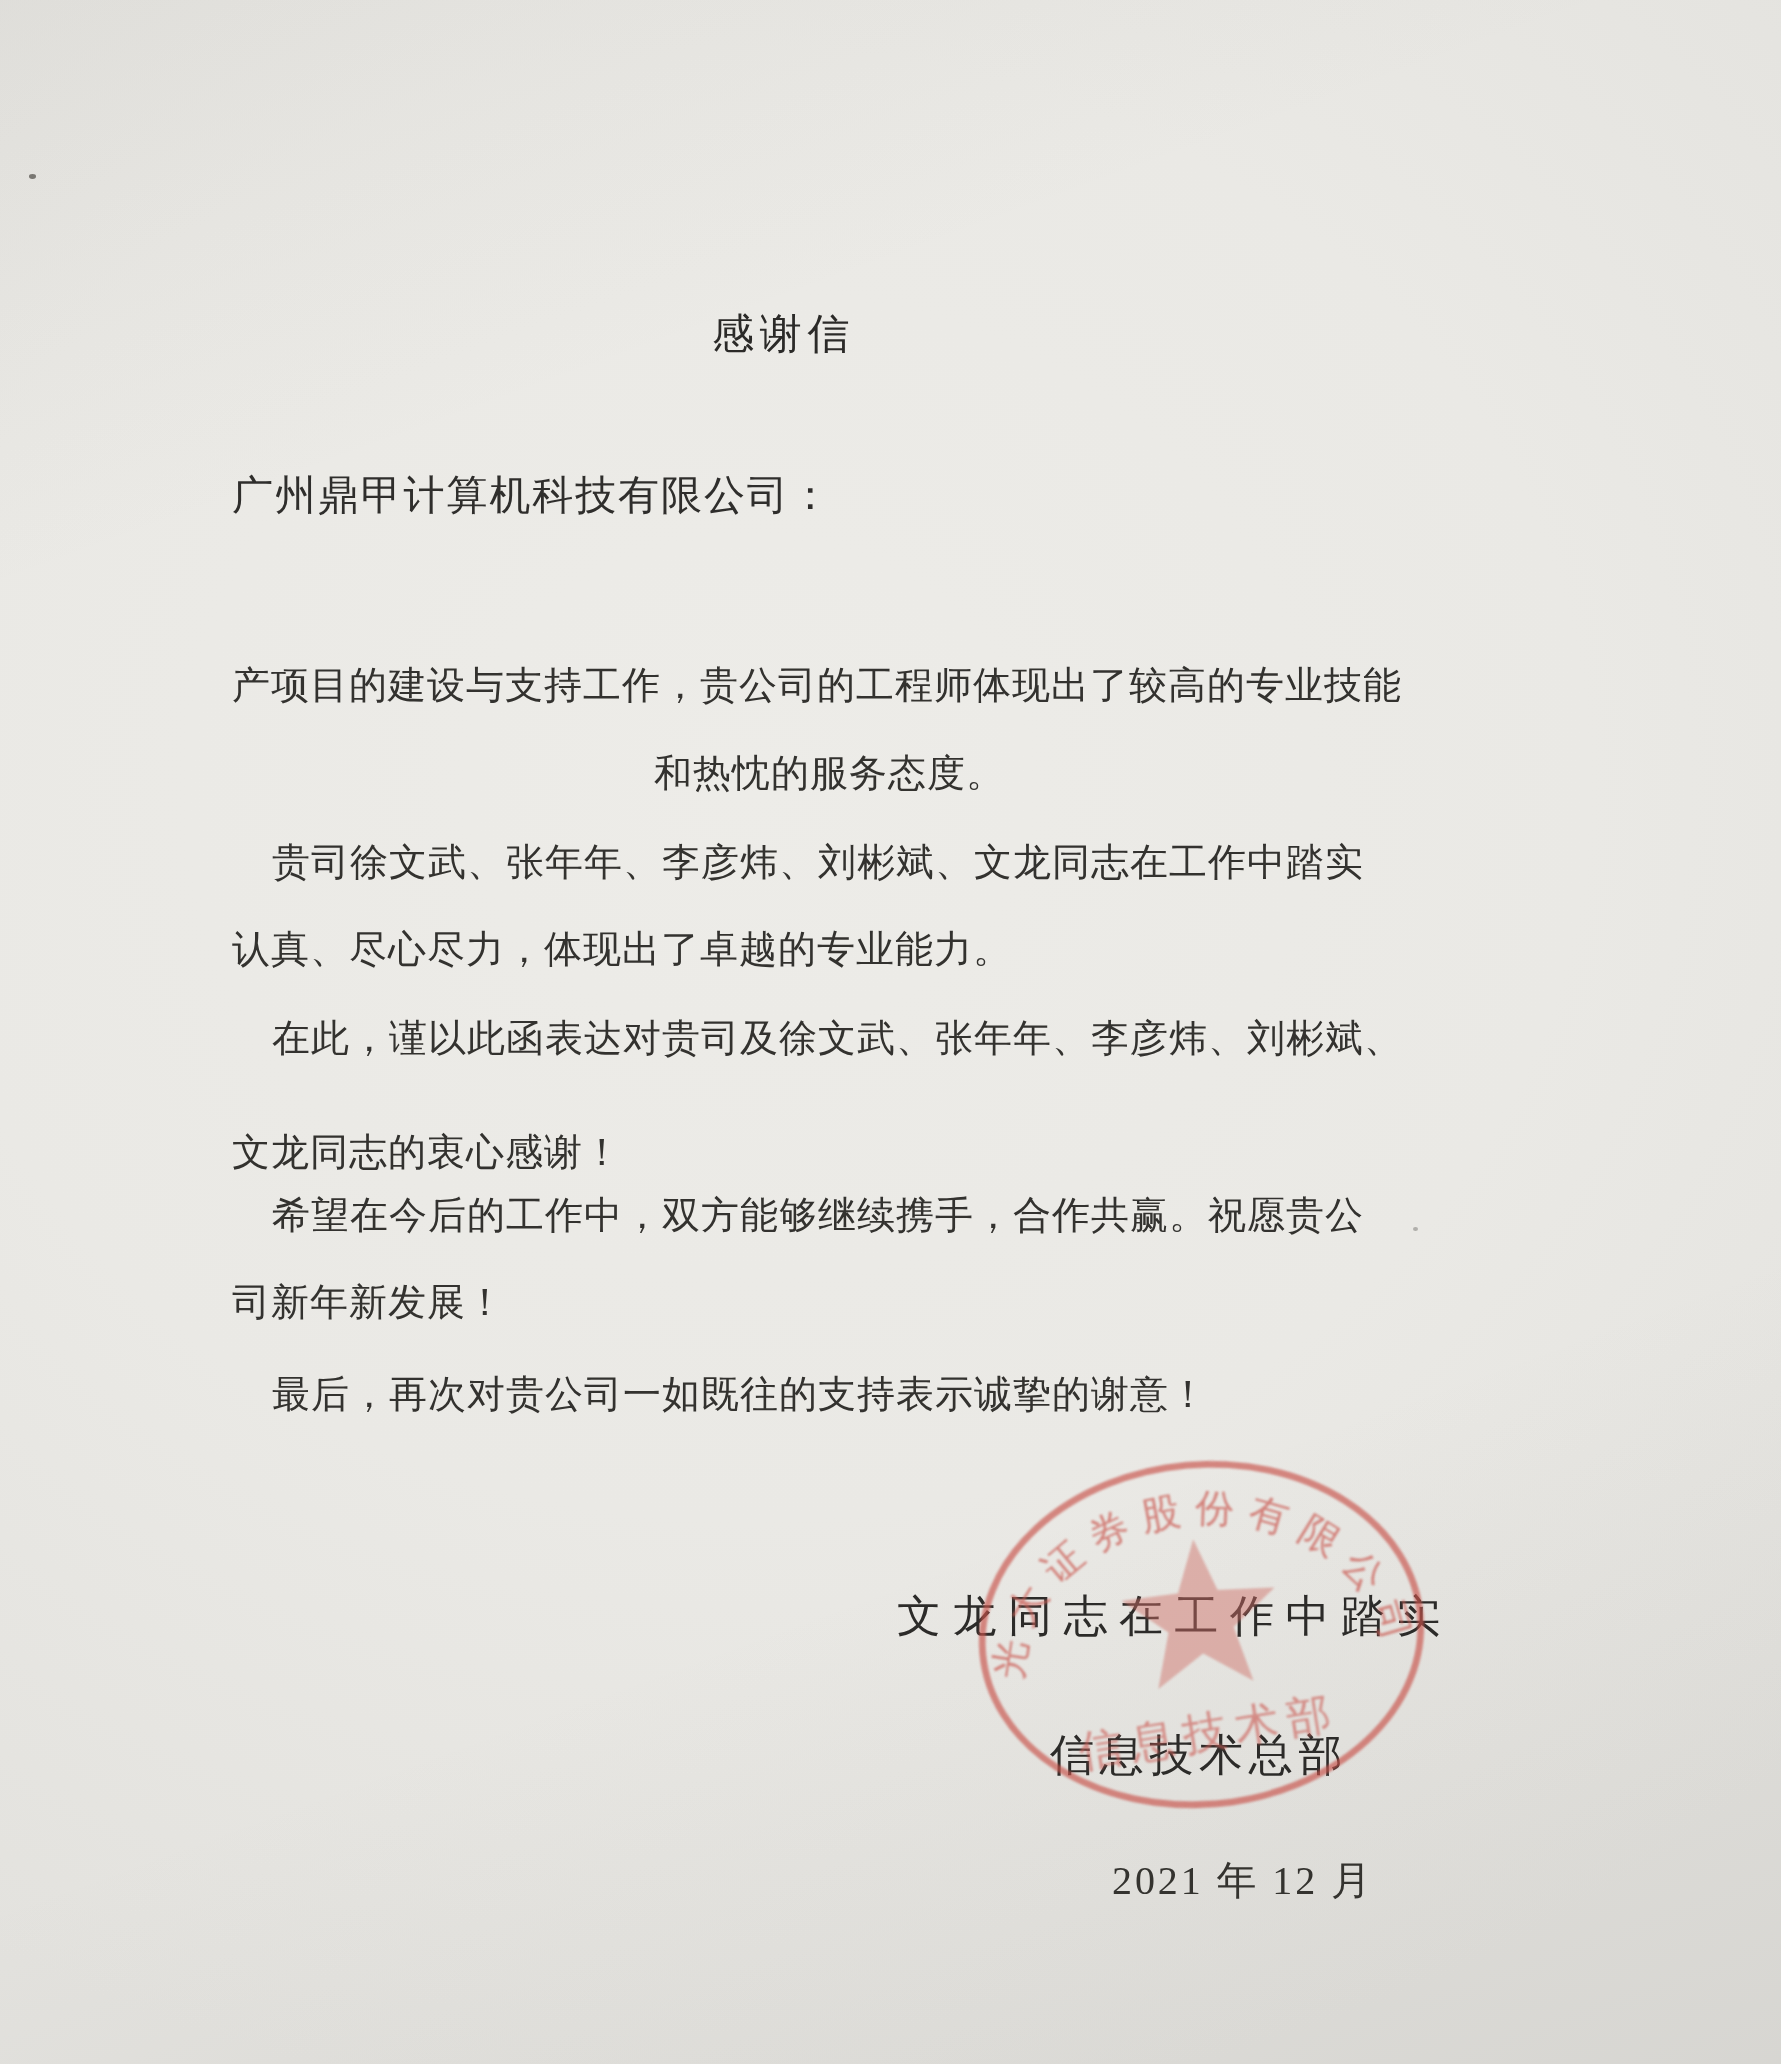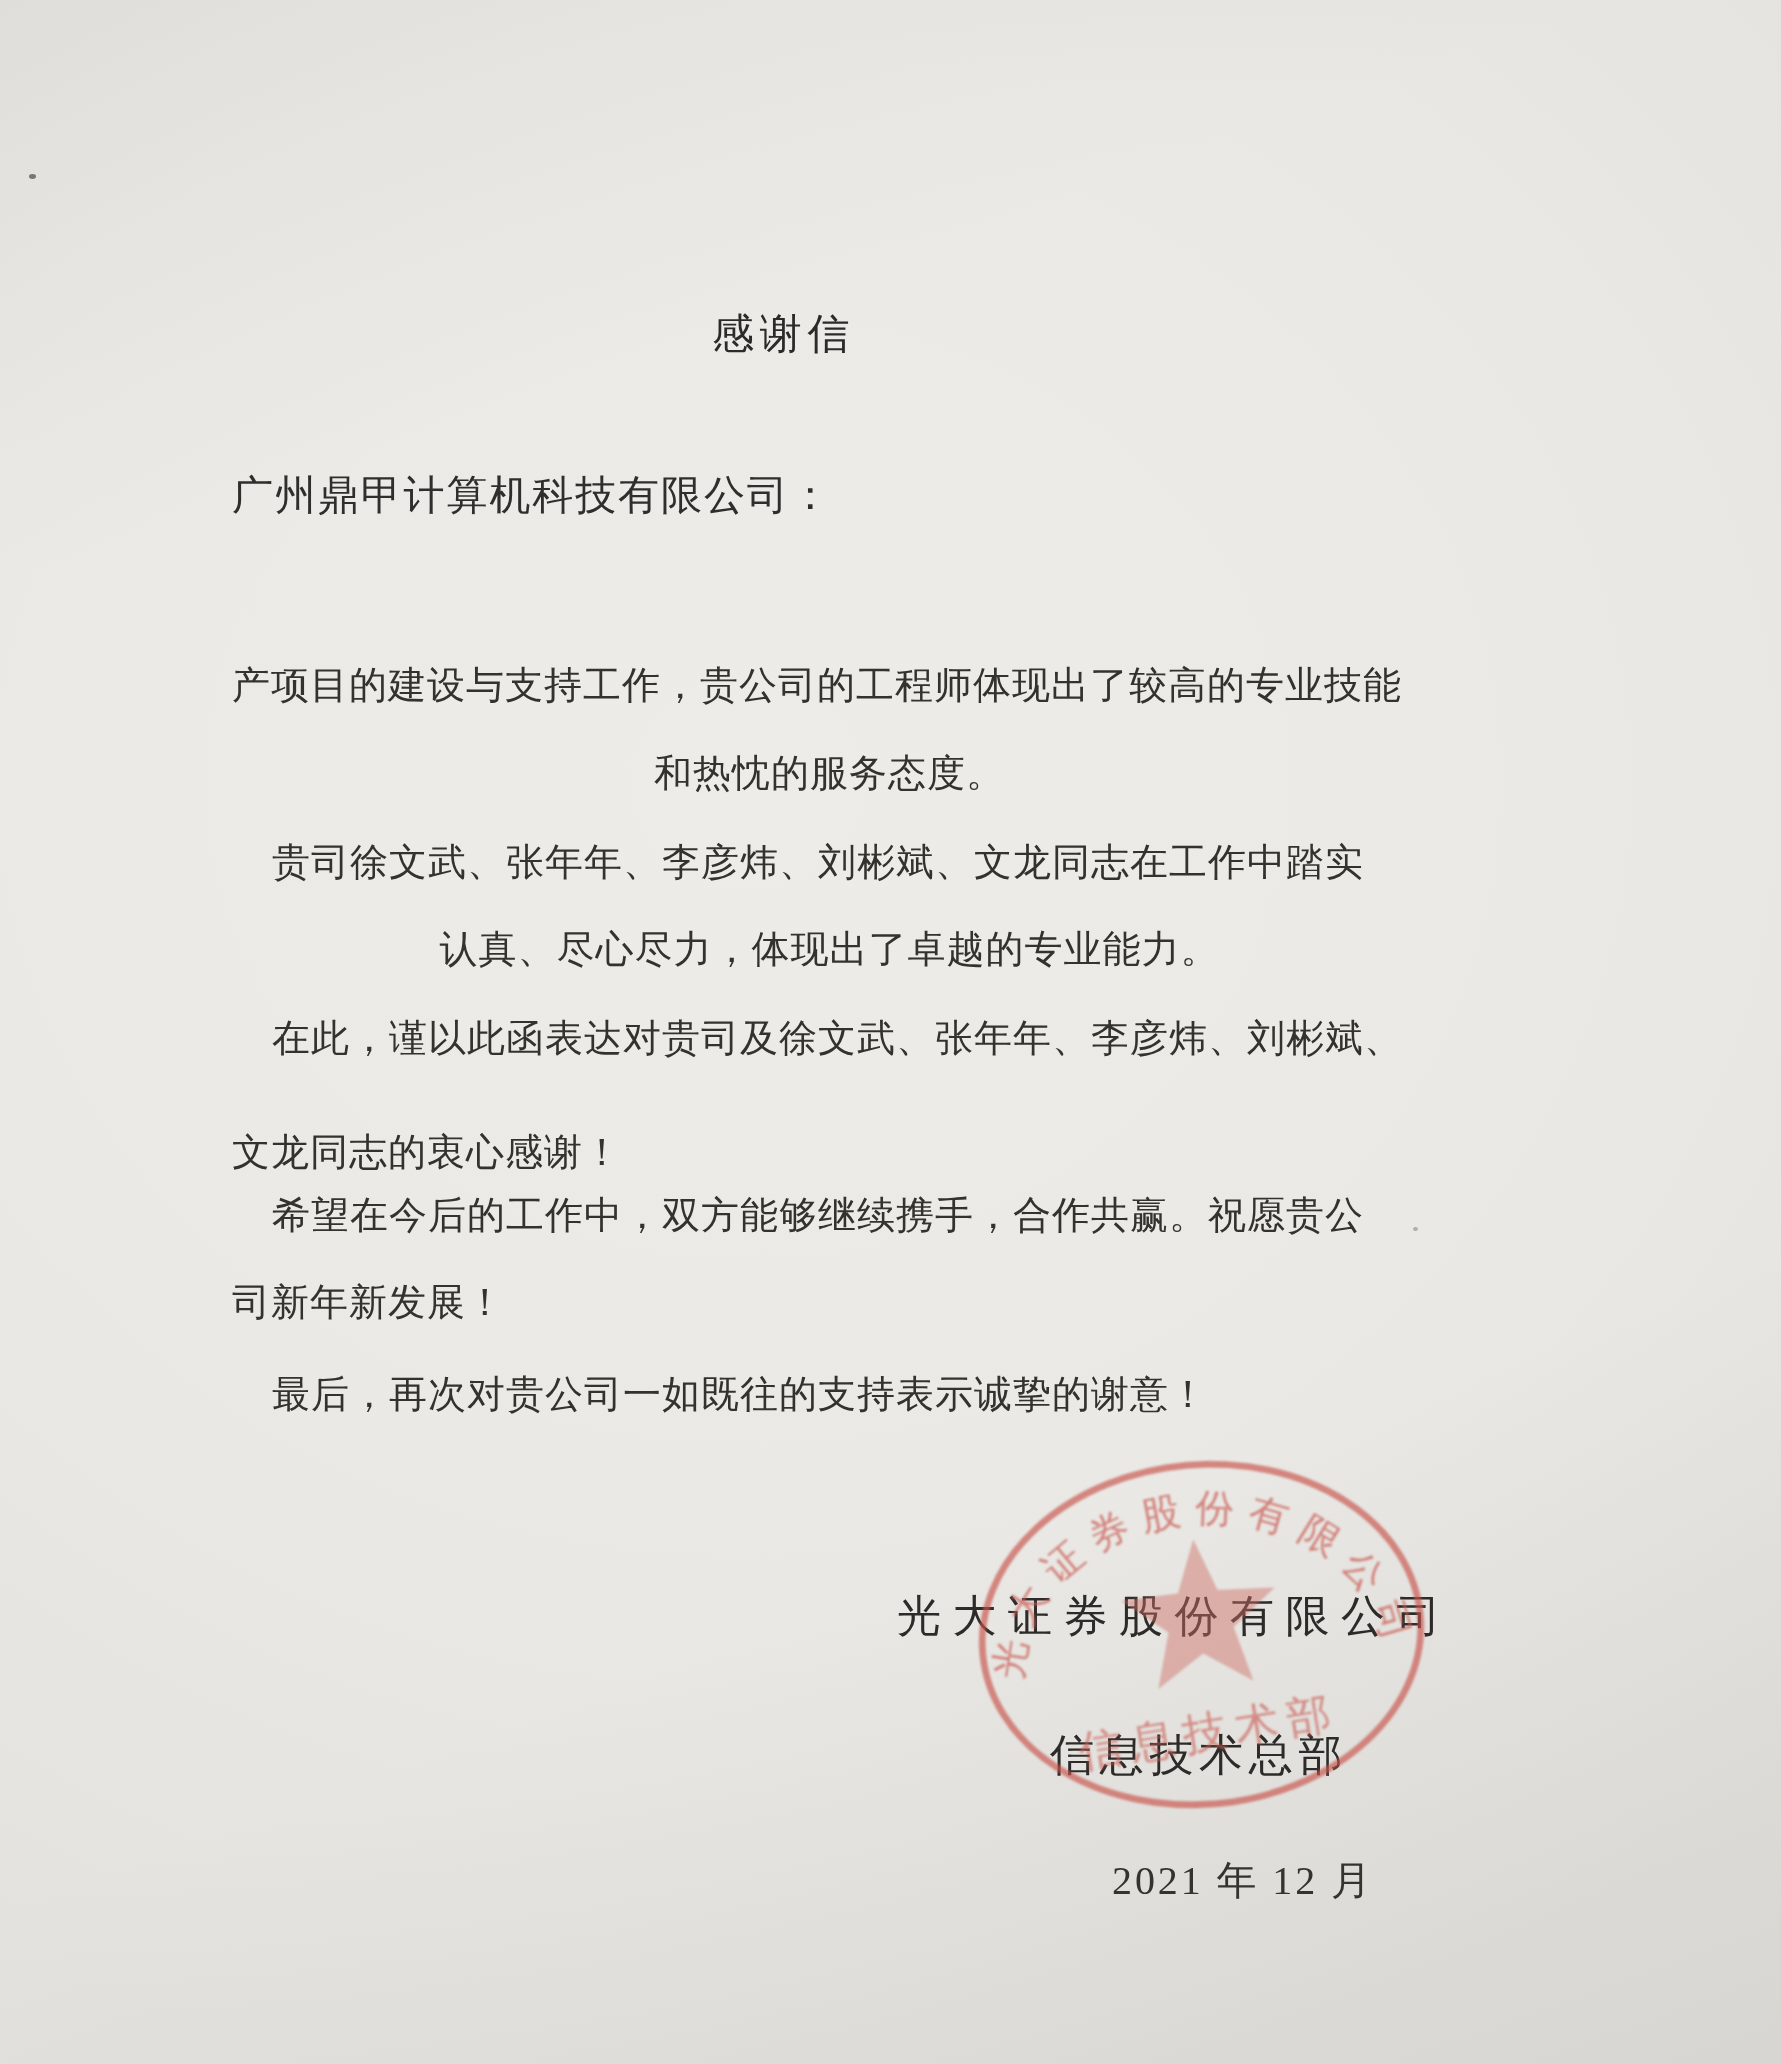--- a/index.html
+++ b/index.html
@@ -30,21 +30,21 @@
   .salutation{
     position:absolute;left:232px;top:468px;
     font-size:41px;letter-spacing:1.9px;color:#2f2e2c;
   }
   .body-line{
     position:absolute;left:232px;width:1195px;
     font-size:38px;letter-spacing:1px;white-space:nowrap;color:#33322f;
   }
   .body-line.indent{padding-left:40px;}
   .l1{top:570px;}  .l2{top:660px;}  .l3{top:748px;text-align:center;}
-  .l4{top:837px;}  .l5{top:924px;text-align:center;}  .l6{top:1013px;}
+  .l4{top:837px;}  .l5{top:924px;}  .l6{top:1013px;}
   .l7{top:1127px;} .l8{top:1190px;} .l9{top:1277px;font-family:Liberation Serif, serif;}
   .l10{top:1369px;}
 
   .sig-company{
     position:absolute;left:897px;top:1587px;
     font-size:44px;letter-spacing:11.5px;color:#2c2b29;white-space:nowrap;
   }
   .sig-dept{
     position:absolute;left:1050px;top:1726px;
     font-size:44px;letter-spacing:5.7px;color:#2c2b29;white-space:nowrap;
@@ -76,21 +76,21 @@
   <div class="body-line l2">产项目的建设与支持工作，贵公司的工程师体现出了较高的专业技能</div>
   <div class="body-line l3">和热忱的服务态度。</div>
   <div class="body-line indent l4">贵司徐文武、张年年、李彦炜、刘彬斌、文龙同志在工作中踏实</div>
   <div class="body-line l5">认真、尽心尽力，体现出了卓越的专业能力。</div>
   <div class="body-line indent l6">在此，谨以此函表达对贵司及徐文武、张年年、李彦炜、刘彬斌、</div>
   <div class="body-line l7">文龙同志的衷心感谢！</div>
   <div class="body-line indent l8">希望在今后的工作中，双方能够继续携手，合作共赢。祝愿贵公</div>
   <div class="body-line l9">司新年新发展！</div>
   <div class="body-line indent l10">最后，再次对贵公司一如既往的支持表示诚挚的谢意！</div>
 
-  <div class="sig-company">光大证券股份有限公司</div>
+  <div class="sig-company">文龙同志在工作中踏实</div>
   <div class="sig-dept">信息技术总部</div>
   <div class="sig-date">2021 年 12 月</div>
 
   <svg class="stamp" viewBox="0 0 486 376" xmlns="http://www.w3.org/2000/svg">
     <defs>
       <filter id="inkblur" x="-10%" y="-10%" width="120%" height="120%">
         <feGaussianBlur stdDeviation="1.1"></feGaussianBlur>
       </filter>
       <path id="arcPath" d="M 54 238 A 190 152 0 1 1 432 238" fill="none"></path>
     </defs>

